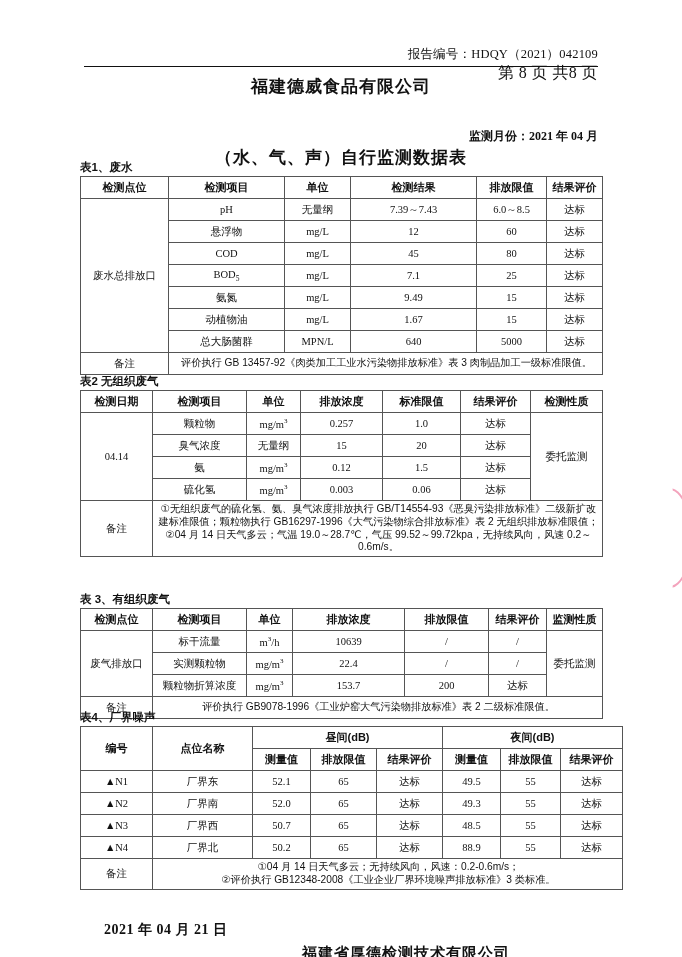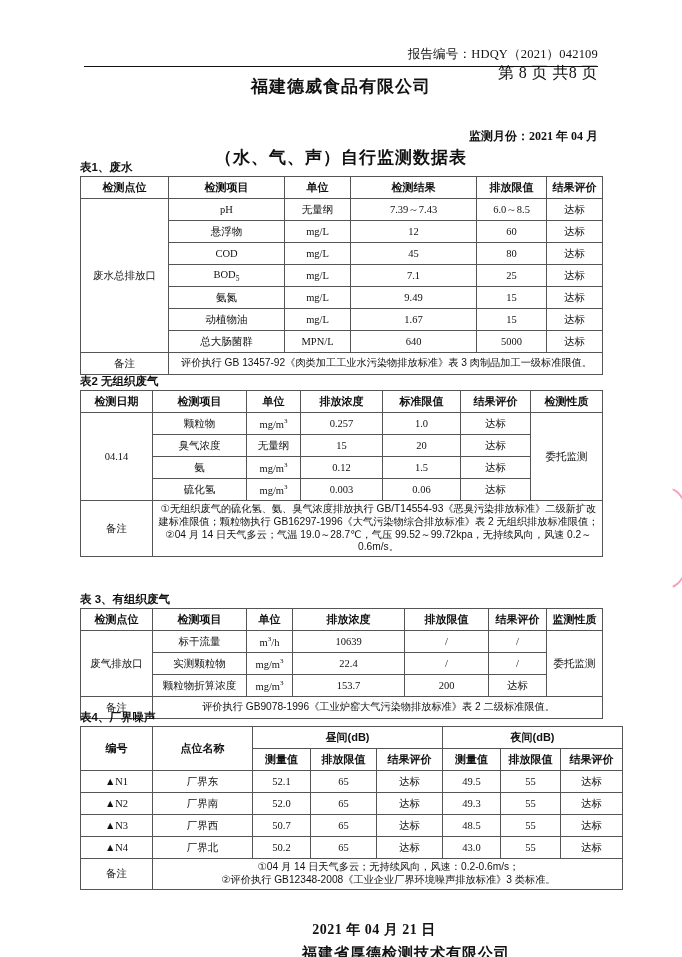--- a/index.html
+++ b/index.html
@@ -120,22 +120,21 @@
     box-sizing: border-box;
     font-size: 15px;
     font-weight: bold;
     font-family: "Liberation Sans", "DejaVu Sans", sans-serif;
     letter-spacing: 1px;
     margin-top: 48px;
   }
   .sign-date {
     position: absolute;
     top: 921px; left: 0; width: 682px;
-    text-align: center;
-    padding-left: 66px;
+    padding-left: 104px;
     box-sizing: border-box;
     font-size: 14px;
     font-weight: bold;
     letter-spacing: .5px;
   }
   
   .seal {
     position: absolute;
     width: 104px; height: 104px;
     border: 2.6px solid #e0567f;
@@ -443,21 +442,21 @@
         <td class="num">48.5</td>
         <td class="num">55</td>
         <td class="cjk">达标</td>
       </tr>
       <tr>
         <td class="num">▲N4</td>
         <td class="cjk">厂界北</td>
         <td class="num">50.2</td>
         <td class="num">65</td>
         <td class="cjk">达标</td>
-        <td class="num">43.0</td>
+        <td class="num">88.9</td>
         <td class="num">55</td>
         <td class="cjk">达标</td>
       </tr>
       <tr>
         <td class="note-label">备注</td>
         <td colspan="7" class="note" style="white-space:pre-line">①04 月 14 日天气多云；无持续风向，风速：0.2-0.6m/s；
 ②评价执行 GB12348-2008《工业企业厂界环境噪声排放标准》3 类标准。</td>
       </tr>
     </tbody>
   </table>

